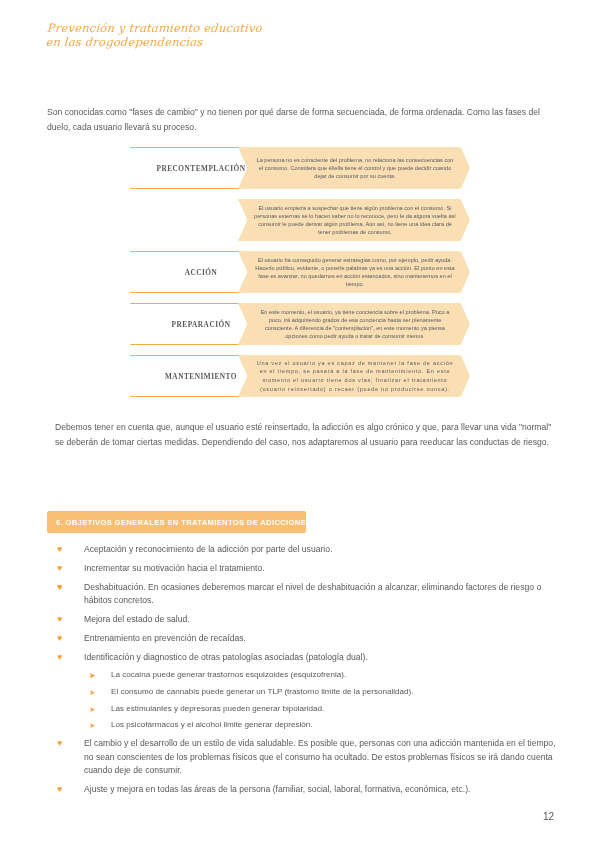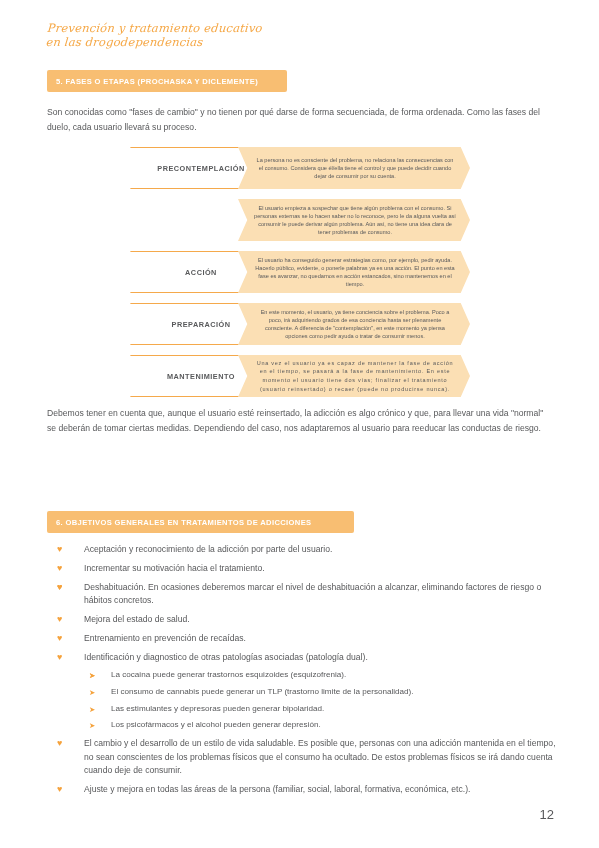--- a/index.html
+++ b/index.html
@@ -52,34 +52,34 @@
     padding-left: 9px;
   }
   .banner-text {
     font-size: 7.6px;
     font-weight: bold;
     letter-spacing: 0.35px;
     color: #ffffff;
     white-space: nowrap;
   }
   #banner-fases { top: 70px; width: 240px; }
-  #banner-objetivos { top: 511px; width: 307px; text-align: center; }
+  #banner-objetivos { top: 511px; width: 259px; text-align: center; }
 
   
   .para {
     position: absolute;
     left: 47px;
     width: 505px;
     font-size: 8.6px;
     line-height: 14.5px;
     color: #58595b;
     text-align: left;
   }
   #para-intro { top: 105px; }
-  #para-after { top: 406px; }
+  #para-after { top: 420px; margin-left: 8px; }
 
   
   .diagram {
     position: absolute;
     left: 130px;
     top: 143px;
     width: 340px;
   }
   .stage-row {
     position: relative;
@@ -100,20 +100,21 @@
     box-sizing: border-box;
     clip-path: polygon(0 0, 86% 0, 100% 50%, 86% 100%, 0 100%, 13% 50%);
   }
   .chevron-label-text {
     font-size: 7.3px;
     font-weight: bold;
     letter-spacing: 0.5px;
     color: #58595b;
     text-align: center;
     margin-left: 16px;
+    font-family: Liberation Serif, serif;
   }
   .chevron-body {
     position: absolute;
     left: 108px;
     top: 4px;
     width: 232px;
     height: 42px;
     background: #fbdfb4;
     box-sizing: border-box;
     display: flex;
@@ -178,37 +179,34 @@
     color: #f5a23c;
     font-size: 7.5px;
     line-height: 11px;
   }
 
   
   .page-number {
     position: absolute;
     right: 45px;
     bottom: 26px;
-    font-size: 13px;
+    font-size: 10px;
     color: #58595b;
   }
 </style>
 </head>
 <body>
 
 <div class="page">
 
   <div class="doc-header">
     <span>Prevención y tratamiento educativo</span>
     <span>en las drogodependencias</span>
   </div>
 
-  <div class="banner" id="banner-fases">
-    <div class="banner-text">5. FASES O ETAPAS (PROCHASKA Y DICLEMENTE)</div>
-  </div>
 
   <div class="para" id="para-intro">Son conocidas como "fases de cambio" y no tienen por qué darse de forma secuenciada, de forma ordenada. Como las fases del duelo, cada usuario llevará su proceso.</div>
 
   <div class="diagram">
 
     <div class="stage-row">
       <div class="chevron-label">
         <div class="chevron-label-text">PRECONTEMPLACIÓN</div>
       </div>
       <div class="chevron-body">
@@ -302,21 +300,21 @@
         <div class="sub-item">
           <span class="tick-icon">➤</span>
           <span>El consumo de cannabis puede generar un TLP (trastorno limite de la personalidad).</span>
         </div>
         <div class="sub-item">
           <span class="tick-icon">➤</span>
           <span>Las estimulantes y depresoras pueden generar bipolaridad.</span>
         </div>
         <div class="sub-item">
           <span class="tick-icon">➤</span>
-          <span>Los psicofármacos y el alcohol pueden generar depresión.</span>
+          <span>Los psicofármacos y el alcohol limite generar depresión.</span>
         </div>
       </div>
     </div>
 
     <div class="bullet-item">
       <span class="heart-icon">♥</span>
       <span>El cambio y el desarrollo de un estilo de vida saludable. Es posible que, personas con una adicción mantenida en el tiempo, no sean conscientes de los problemas físicos que el consumo ha ocultado. De estos problemas físicos se irá dando cuenta cuando deje de consumir.</span>
     </div>
 
     <div class="bullet-item">

